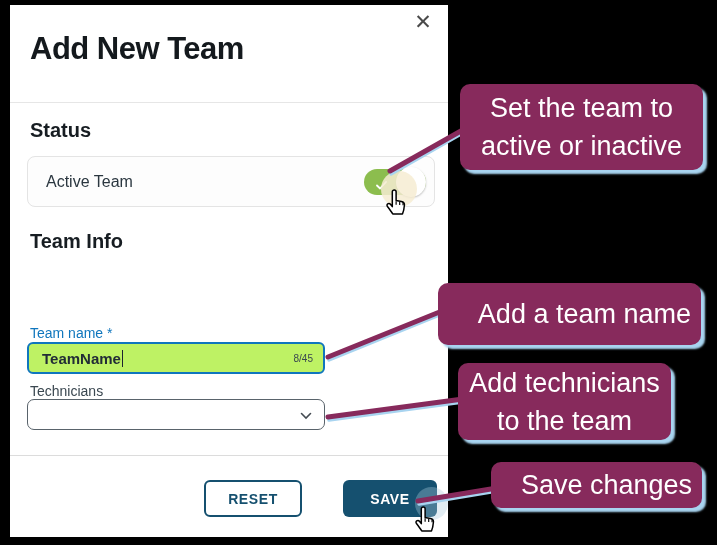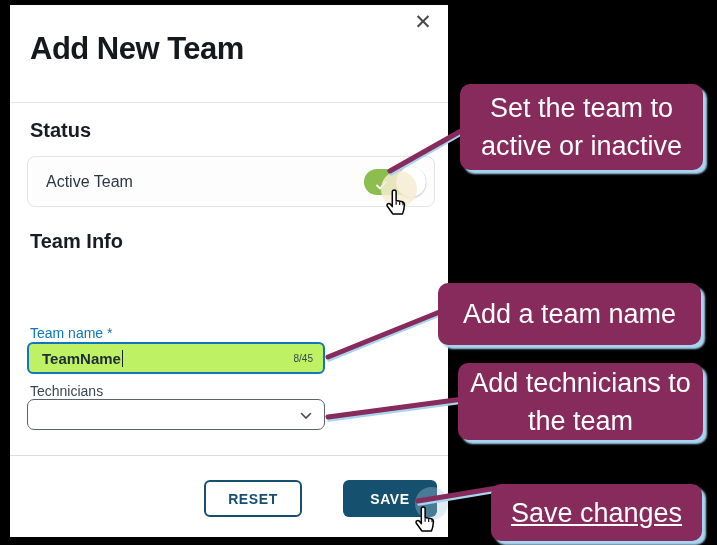--- a/index.html
+++ b/index.html
@@ -44,26 +44,26 @@
 
   .btn{position:absolute;height:37px;border-radius:6px;font-size:14px;font-weight:bold;letter-spacing:0.6px;cursor:pointer;}
   .btn-reset{left:194px;top:475px;width:98px;background:#fff;border:2px solid #15506f;color:#15506f;}
   .btn-save{left:333px;top:475px;width:94px;background:#15506f;border:none;color:#fff;}
   .glow-dark{position:absolute;left:405px;top:482px;width:33px;height:33px;border-radius:50%;
     background:rgba(173,203,220,0.35);pointer-events:none;}
 
   
   .overlay{position:absolute;left:0;top:0;width:717px;height:545px;pointer-events:none;}
   .callout{position:absolute;background:#872a5c;border-radius:10px;color:#fff;display:flex;align-items:center;
-    justify-content:center;text-align:center;font-size:27px;line-height:38px;
+    justify-content:flex-end;text-align:center;font-size:27px;line-height:38px;
     box-shadow:4px 4px 2px #a8d4f0;padding:2px 10px;}
   .co-1{left:460px;top:84px;width:243px;height:86px;}
   .co-2{left:438px;top:283px;width:263px;height:62px;}
-  .co-3{left:458px;top:363px;width:245px;height:77px;}
-  .co-4{left:491px;top:484px;width:211px;height:57px;text-decoration:underline;}
+  .co-3{left:458px;top:363px;width:213px;height:77px;}
+  .co-4{left:491px;top:462px;width:211px;height:46px;}
   .cursor{position:absolute;pointer-events:none;}
   .cur-toggle{left:383px;top:186px;}
   .cur-save{left:412px;top:503px;}
 </style>
 </head>
 <body>
 
 <div class="canvas">
 
   <div class="modal">

